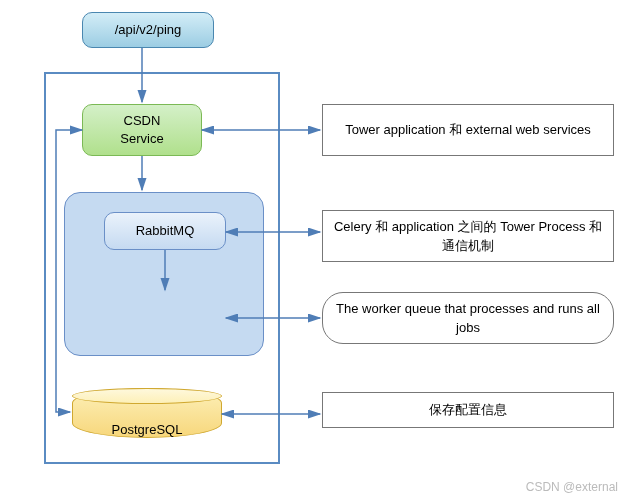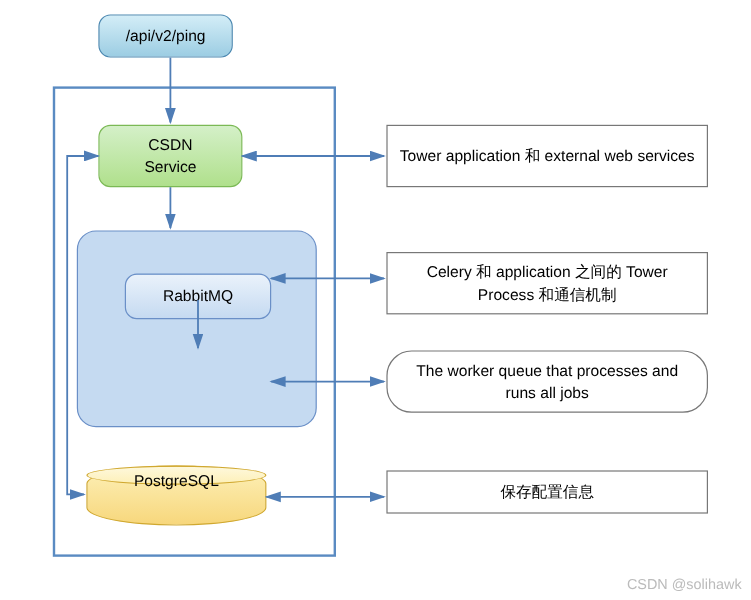--- a/index.html
+++ b/index.html
@@ -19,21 +19,21 @@
       display: flex;
       align-items: center;
       justify-content: center;
       text-align: center;
       line-height: 1.4;
       padding: 4px 8px;
     }
 
     
     .api-ping {
-      left: 82px; top: 12px; width: 112px; height: 36px;
+      left: 82px; top: 12px; width: 132px; height: 36px;
       background: linear-gradient(#d3edf7, #9ccde3);
       border: 1px solid #4a87b0;
     }
 
     
     .docker-box {
       position: absolute;
       left: 44px; top: 72px; width: 236px; height: 392px;
       border: 2px solid #5a8bc2;
     }
@@ -52,53 +52,53 @@
 
     
     .group-box {
       position: absolute;
       left: 64px; top: 192px; width: 200px; height: 164px;
       background: #c5daf1;
       border: 1px solid #6a8fc7;
       border-radius: 16px;
     }
     .rabbitmq {
-      left: 104px; top: 228px; width: 122px; height: 38px;
+      left: 104px; top: 212px; width: 122px; height: 38px;
       background: linear-gradient(#eaf2fb, #c5daf1);
       border: 1px solid #6a8fc7;
     }
     .celery {
       left: 104px; top: 292px; width: 122px; height: 50px;
       background: linear-gradient(#eaf2fb, #c5daf1);
       border: 1px solid #6a8fc7;
     }
 
     
     .postgres {
       position: absolute;
       left: 72px; top: 388px; width: 150px; height: 50px;
       background: linear-gradient(#fdf0b8, #f7d77c);
       border: 1px solid #d0a830;
       border-radius: 50% / 30%;
-      display: flex; align-items: flex-start; justify-content: center;
+      display: flex; align-items: flex-end; justify-content: center;
     }
     .postgres::before {
       content: "";
       position: absolute;
       top: -1px; left: -1px; right: -1px; height: 14px;
       background: linear-gradient(#fef8dc, #fdf0b8);
       border: 1px solid #d0a830;
       border-radius: 50%;
     }
     .postgres span { position: relative; z-index: 1; margin-top: 4px; }
 
     
     .desc {
       position: absolute;
-      left: 322px; width: 268px;
+      left: 322px; width: 292px;
       border: 1px solid #777;
       display: flex; align-items: center; justify-content: center;
       text-align: center; padding: 8px 10px;
       font-size: 13px; line-height: 1.5;
     }
     .desc1 { top: 104px; height: 52px; }
     .desc2 { top: 210px; height: 52px; }
     .desc3 { top: 292px; height: 52px; border-radius: 21px; }
     .desc4 { top: 392px; height: 36px; }
 
@@ -177,14 +177,14 @@
       <line x1="226" y1="232" x2="320" y2="232" marker-start="url(#arrStart)" marker-end="url(#arr)"></line>
 
       <line x1="226" y1="318" x2="320" y2="318" marker-start="url(#arrStart)" marker-end="url(#arr)"></line>
 
       <line x1="222" y1="414" x2="320" y2="414" marker-start="url(#arrStart)" marker-end="url(#arr)"></line>
 
       <path d="M82,130 L56,130 L56,412 L70,412" marker-start="url(#arrStart)" marker-end="url(#arr)"></path>
     </g>
   </svg>
 
-  <div class="watermark">CSDN @solihawk</div>
+  <div class="watermark">CSDN @external</div>
 </div>
 
 </body></html>

